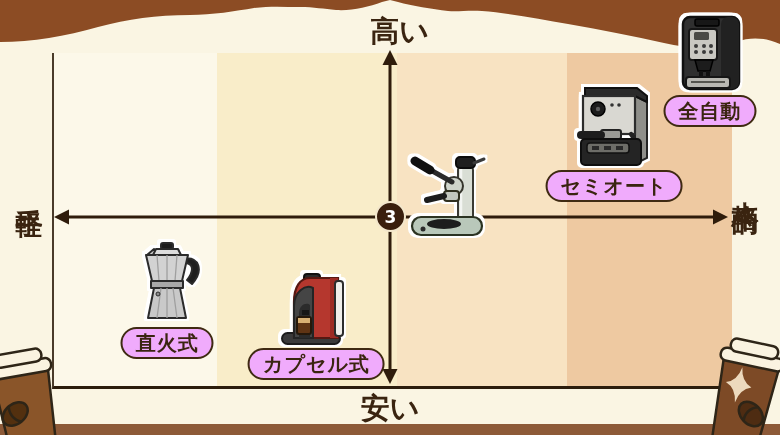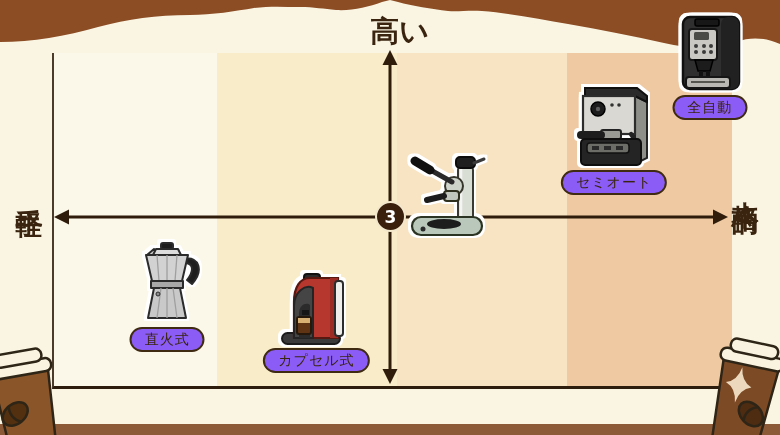--- a/index.html
+++ b/index.html
@@ -31,22 +31,22 @@
   .axis-bottom{left:0;right:0;top:389px;text-align:center;font-size:29px;}
   .axis-vert{writing-mode:vertical-rl;text-orientation:upright;font-size:27px;line-height:1;letter-spacing:3px;}
   .axis-left{left:16px;top:186px;}
   .axis-right{left:732px;top:180px;}
 
   
   .plot-item{position:absolute;transform:translate(-50%,-50%);z-index:3;}
   .machine{display:block;filter:drop-shadow(2.5px 0 0 #ffffff) drop-shadow(-2.5px 0 0 #ffffff)
            drop-shadow(0 2.5px 0 #ffffff) drop-shadow(0 -2.5px 0 #ffffff);}
   .pill{position:absolute;top:calc(100% + 2px);left:50%;transform:translateX(-50%);
-    background:#8b5cf6;border:2.5px solid #3f2a12;border-radius:999px;color:#3a2410;
-    font-weight:400;font-size:14px;letter-spacing:1px;padding:2px 13px;white-space:nowrap;line-height:1.2;}
+    background:#f0abfc;border:2.5px solid #3f2a12;border-radius:999px;color:#3a2410;
+    font-weight:700;font-size:20px;letter-spacing:1px;padding:2px 13px;white-space:nowrap;line-height:1.2;}
 
   
   .cup{position:absolute;z-index:5;}
   .cup-left{left:-14px;top:346px;transform:rotate(-10deg);}
   .cup-right{left:700px;top:338px;transform:rotate(12deg);}
 </style>
 </head>
 <body>
 
 <div class="stage">
@@ -76,20 +76,21 @@
       <polygon points="728,217 713,209.5 713,224.5" stroke="none"></polygon>
       <line x1="390" y1="62" x2="390" y2="376"></line>
       <polygon points="390,50 382.5,65 397.5,65" stroke="none"></polygon>
       <polygon points="390,384 382.5,369 397.5,369" stroke="none"></polygon>
     </g>
   </svg>
 
   <div class="center-badge">3</div>
 
   <div class="axis-label axis-top">高い</div>
+  <div class="axis-label axis-bottom">安い</div>
   <div class="axis-label axis-vert axis-left">手軽</div>
   <div class="axis-label axis-vert axis-right">本格的</div>
 
   <div class="plot-item" style="width: 76px; height: 84px; left: 167.26px; top: 283px;">
     <svg class="machine" width="76" height="84" viewBox="0 0 76 84">
       <g stroke="#2b2b2b" stroke-width="2" stroke-linejoin="round">
         <path d="M56,18 C70,15 75,30 63,43 L58,39 C66,29 64,21 54,22 Z" fill="#1e1e1e"></path>
         <rect x="32" y="2" width="12" height="6" rx="2" fill="#1e1e1e"></rect>
         <path d="M18,14 L25,8 L29,14 Z" fill="#cfcfcf"></path>
         <path d="M24,14 L52,14 L49,8 L27,8 Z" fill="#dcdcdc"></path>

